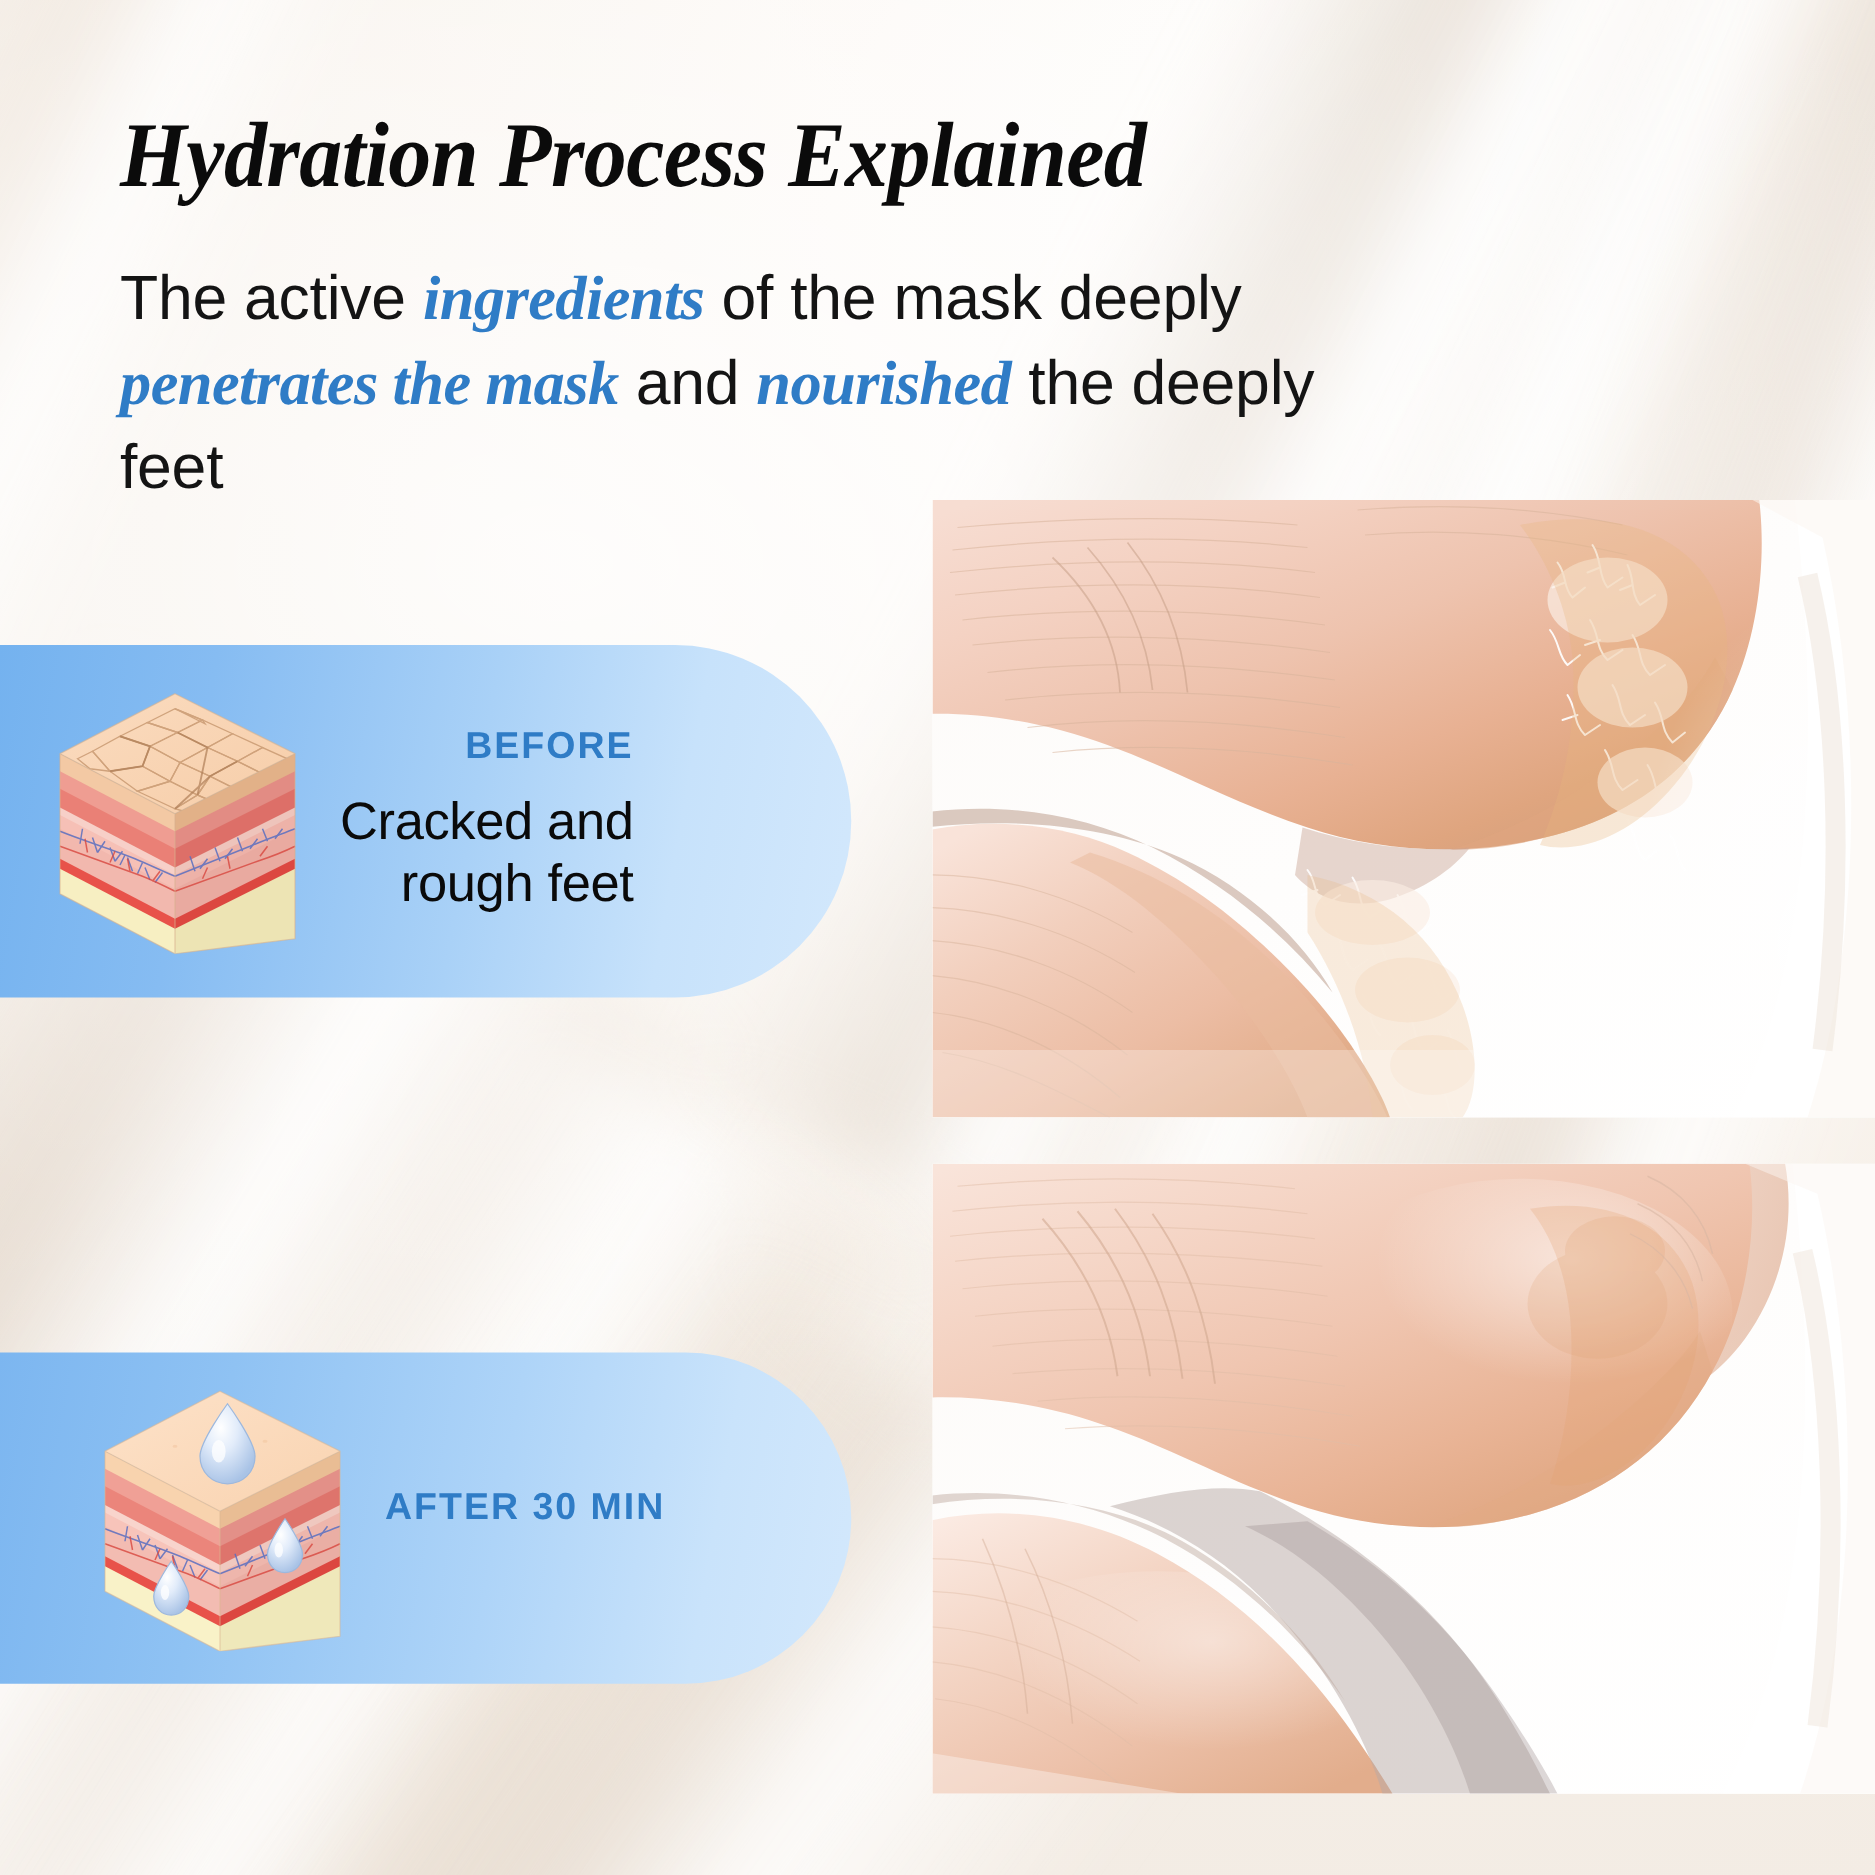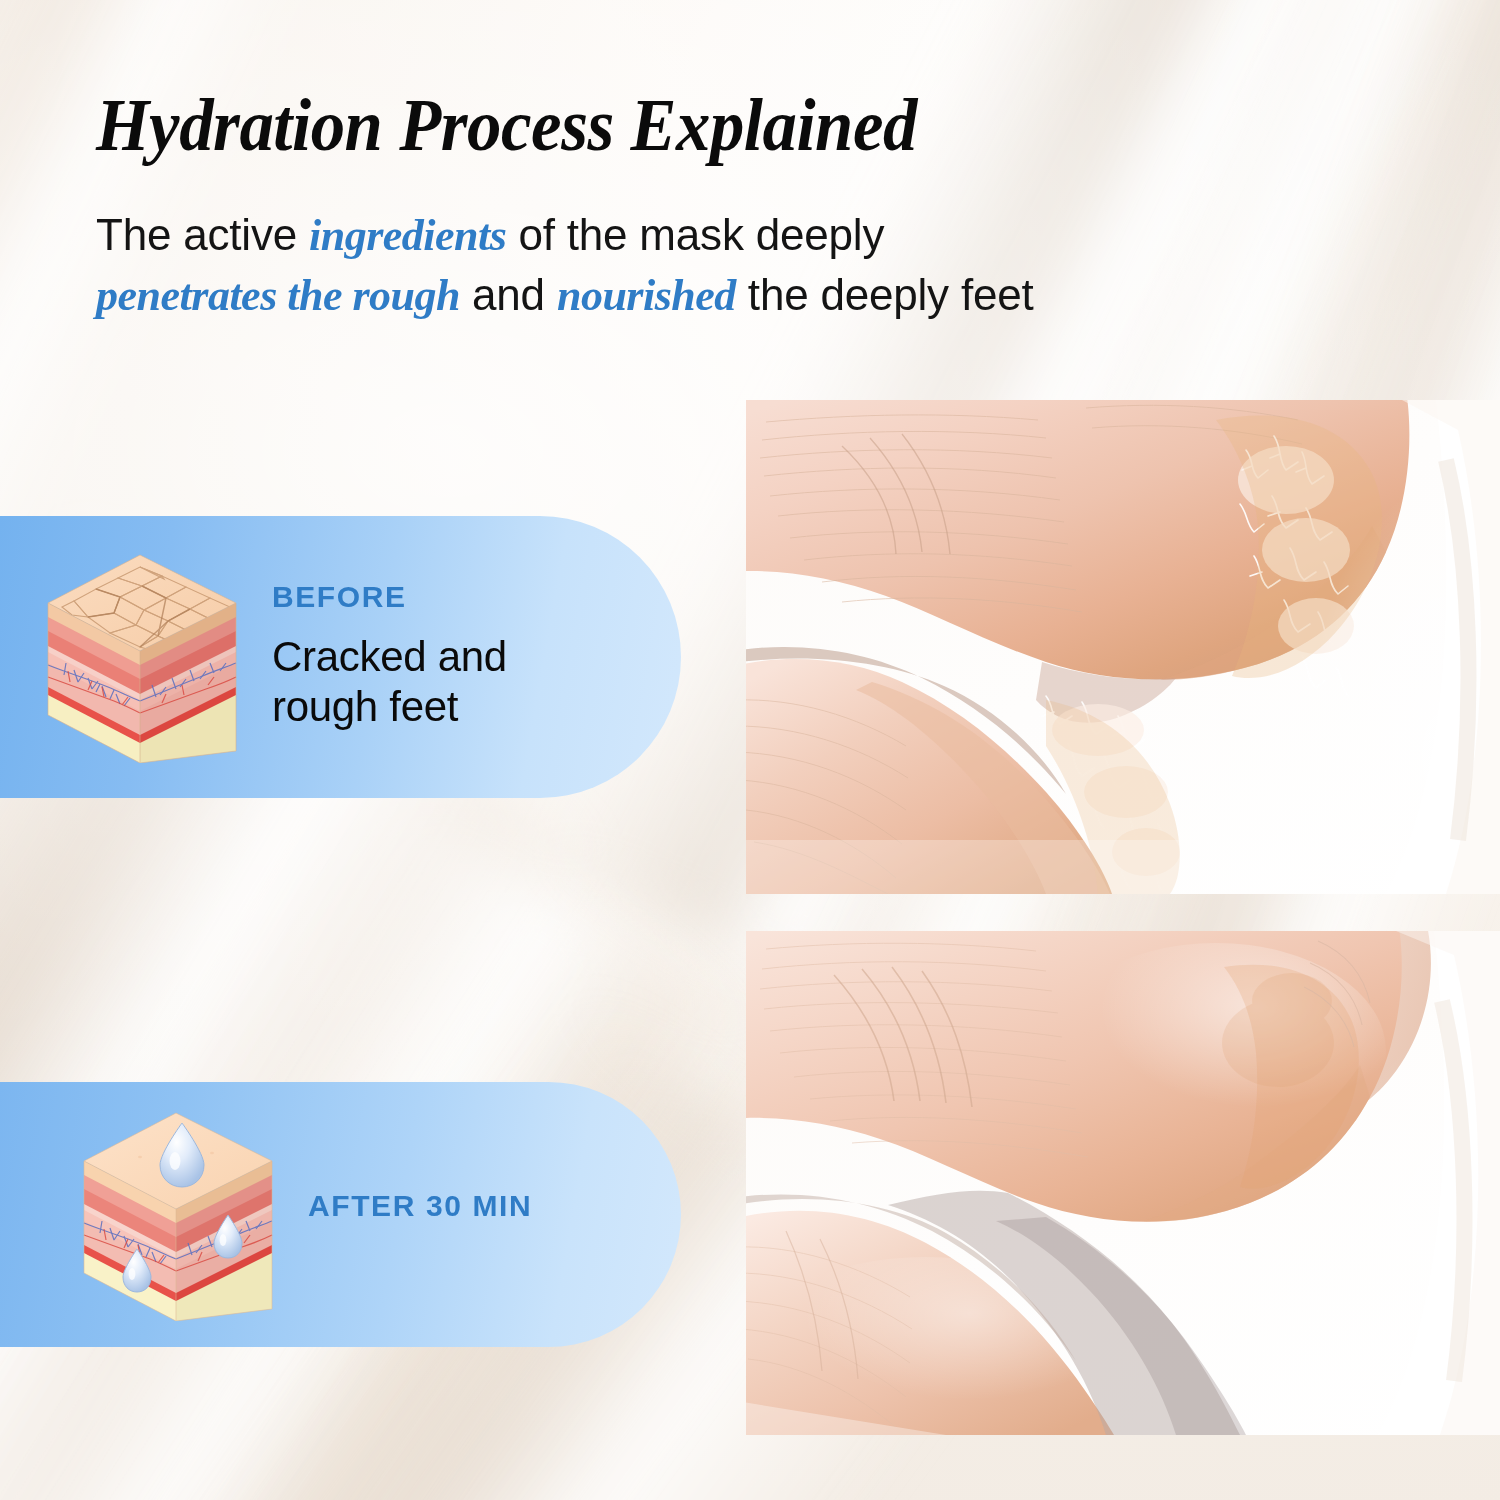--- a/index.html
+++ b/index.html
@@ -66,37 +66,38 @@
     font-family:"Liberation Serif", serif;
     font-style:italic; font-weight:700;
     font-size:74px; line-height:1.0;
     letter-spacing:-0.5px;
     color:#0b0b0b;
     transform:scaleX(.93); transform-origin:left center;
     white-space:nowrap;
   }
   .subhead{
     position:absolute; left:96px; top:205px; width:1010px;
-    font-size:44px; line-height:1.35;
+    font-size:50px; line-height:1.35;
     color:#141414; font-weight:300;
     letter-spacing:-.2px;
   }
   .subhead .accent{
     color:#2f7cc6;
     font-family:"Liberation Serif", serif;
     font-style:italic; font-weight:700;
     letter-spacing:-.5px;
   }
 
   
   .pill{
     position:absolute; left:0;
     border-radius:0 9999px 9999px 0;
     display:flex; align-items:center;
     overflow:hidden;
+    text-align:right;
   }
   .pill-before{
     top:516px; width:681px; height:282px;
     background:linear-gradient(100deg,#74b2ef 0%, #86bcf2 24%, #a9d1f7 55%, #c7e2fb 78%, #d3e8fc 100%);
   }
   .pill-after{
     top:1082px; width:681px; height:265px;
     background:linear-gradient(100deg,#7cb6f0 0%, #8fc2f3 26%, #aed4f8 58%, #c9e3fb 82%, #d3e8fc 100%);
     padding-left:36px;
   }
@@ -140,21 +141,21 @@
   <div class="fold fold-d"></div>
   <div class="fold fold-e"></div>
   <div class="fold fold-g"></div>
   <div class="bg-wash"></div>
 </div>
 
 <h1 class="headline">Hydration Process Explained</h1>
 
 <p class="subhead">
   <span>The active </span><span class="accent">ingredients</span><span> of the mask deeply</span><br>
-  <span class="accent">penetrates the rough</span><span> and </span><span class="accent">nourished</span><span> the deeply feet</span>
+  <span class="accent">penetrates the mask</span><span> and </span><span class="accent">nourished</span><span> the deeply feet</span>
 </p>
 
 <div class="pill pill-before">
   <div class="pill-art">
     <div class="skin">
       <svg width="200" height="212" viewBox="0 0 200 212">
         <defs>
           <linearGradient id="bTopL" x1="0" y1="0" x2="1" y2="1">
             <stop offset="0" stop-color="#fbdcc0"></stop>
               <stop offset="1" stop-color="#f6cda8"></stop>

